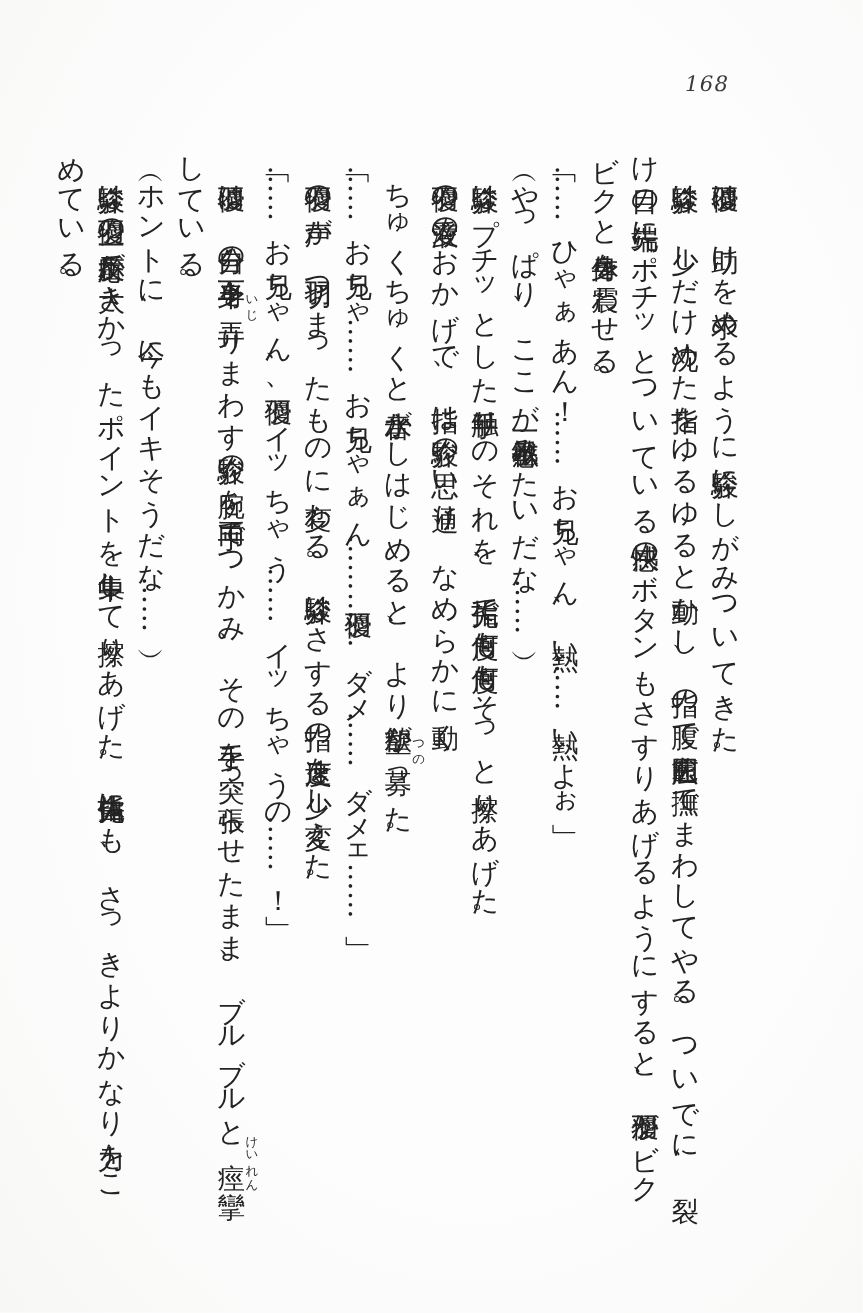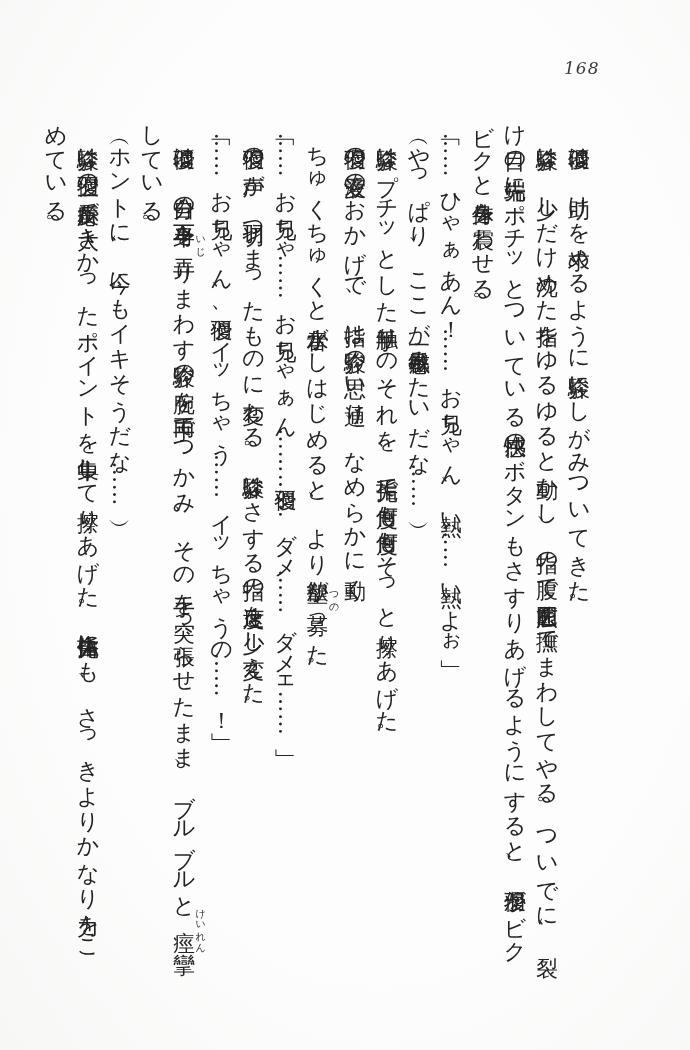--- a/index.html
+++ b/index.html
@@ -20,21 +20,20 @@
     background: radial-gradient(ellipse at 55% 45%, #fdfdfd 60%, #f7f7f6 100%);
   }
   .page-number {
     position: absolute;
     top: 58px;
     left: 548px;
     font-size: 17px;
     font-style: italic;
     letter-spacing: 1px;
     color: #3a3a3a;
-    margin-left: 16px;
   }
   .text-body {
     position: absolute;
     top: 110px;
     right: 95px;
     left: 50px;
     height: 852px;
     writing-mode: vertical-rl;
     text-orientation: mixed;
     font-size: 22px;

